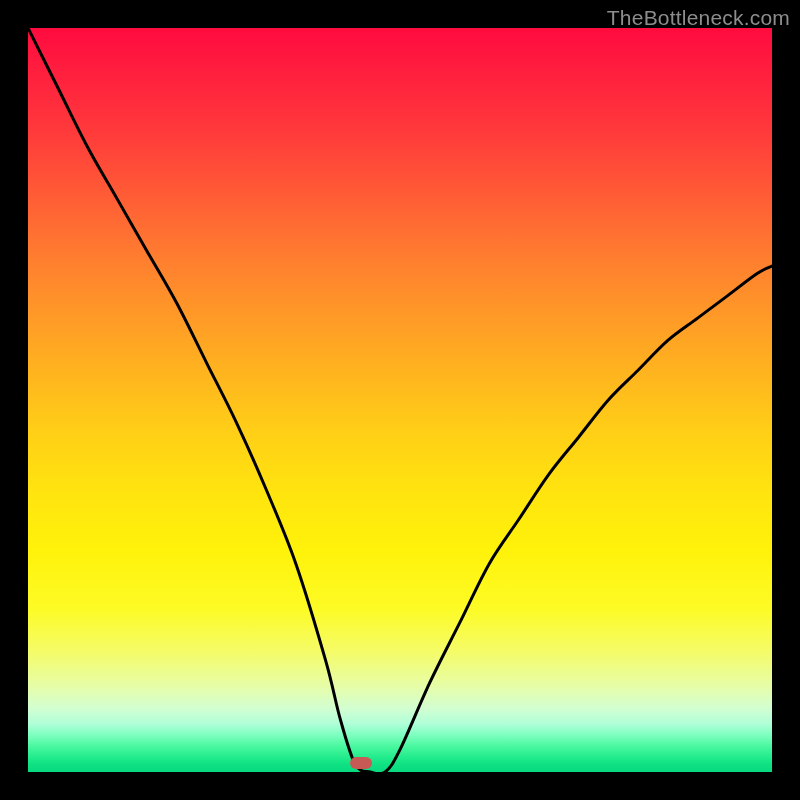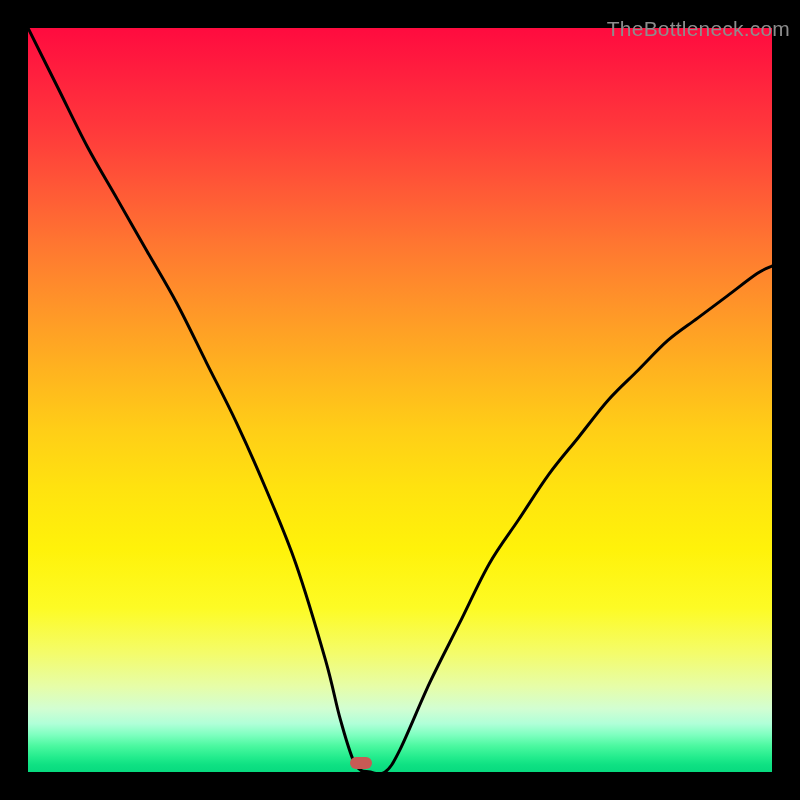--- a/index.html
+++ b/index.html
@@ -58,21 +58,21 @@
   .marker {
     position: absolute;
     width: 22px;
     height: 12px;
     border-radius: 6px;
     background: #c85a55;
     transform: translate(-50%, -50%);
   }
   .watermark {
     position: absolute;
-    top: 17px;
+    top: 6px;
     right: 10px;
     color: #8d8d8d;
     font-size: 21px;
     font-weight: 500;
     letter-spacing: 0.2px;
     user-select: none;
     text-align: right;
   }
 </style>
 </head>

